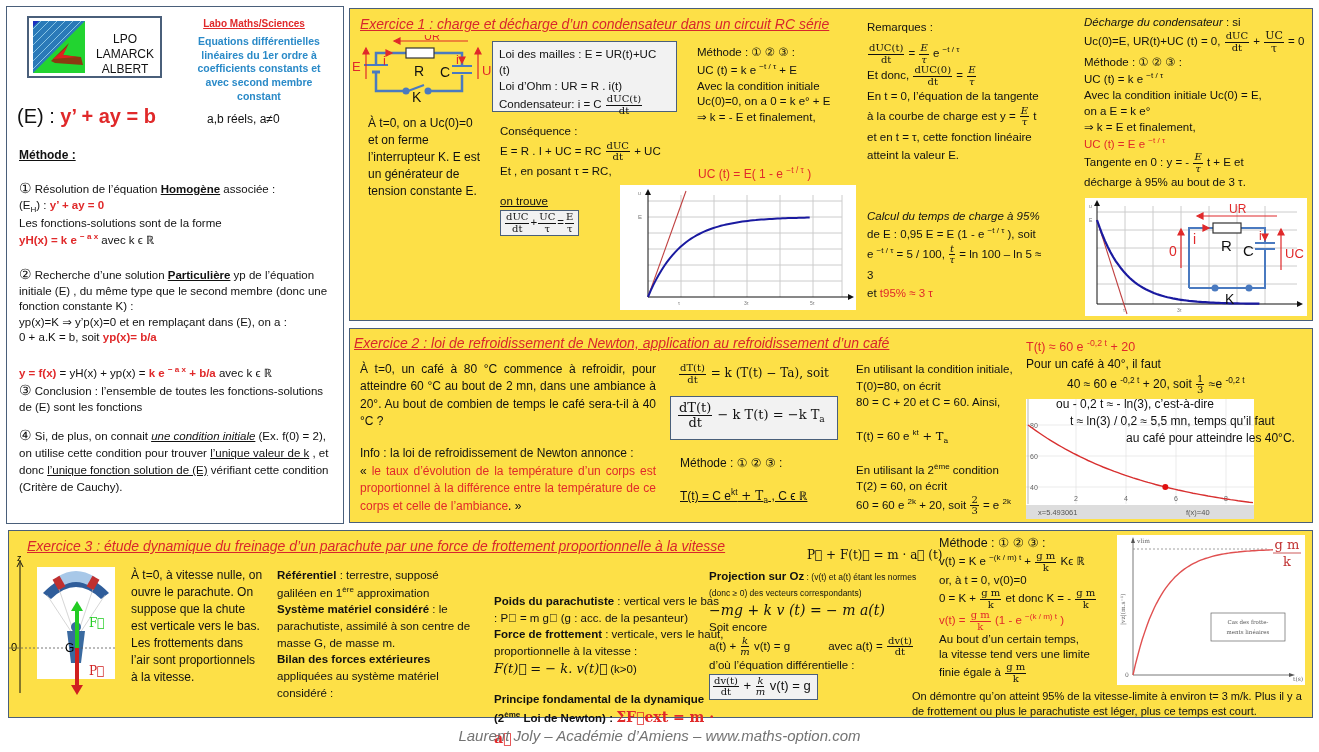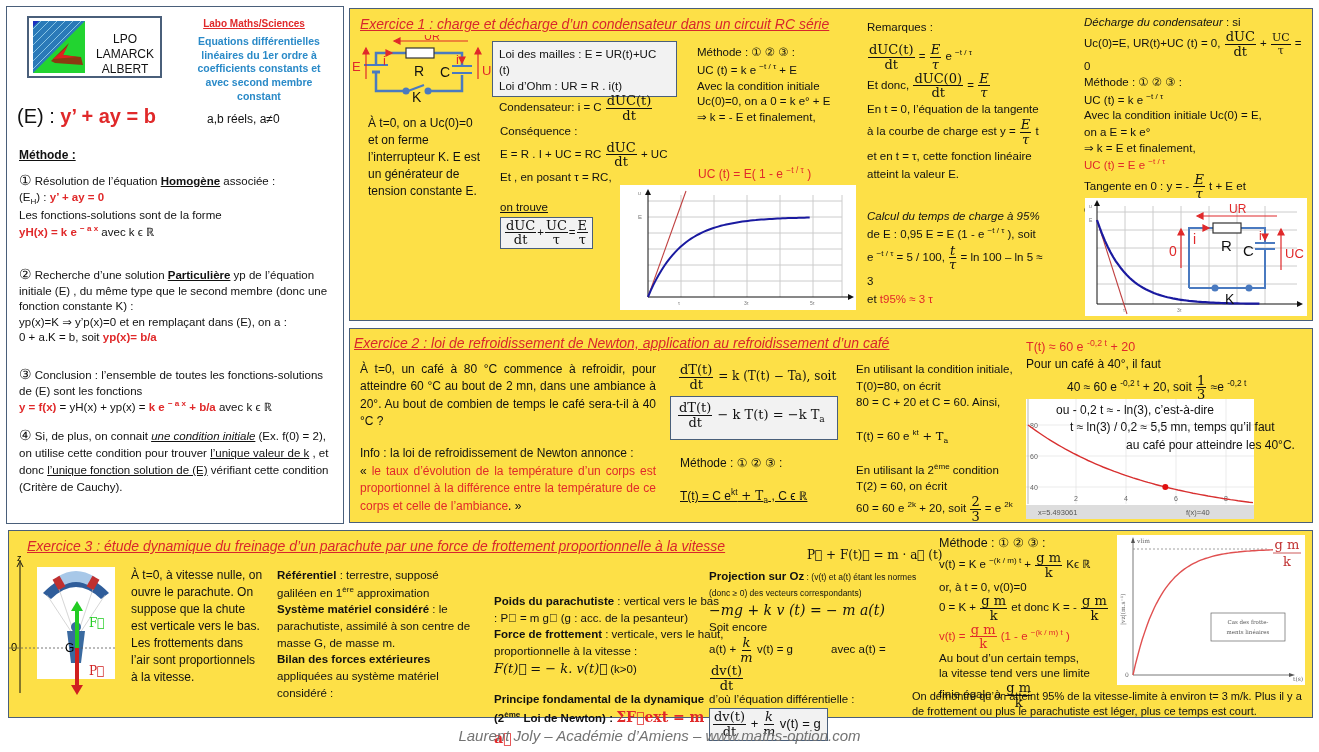--- a/index.html
+++ b/index.html
@@ -10,21 +10,21 @@
   .abs { position: absolute; }
   .red { color: #e0292a; }
   .redb { color: #e0292a; font-weight: bold; }
   .b { font-weight: bold; }
   .u { text-decoration: underline; }
   .i { font-style: italic; }
   .title-ex { font-style: italic; color: #d8262c; text-decoration: underline; font-size: 14px; white-space: nowrap; }
   .serif { font-family: "DejaVu Serif", serif; }
   sub, sup { font-size: 0.7em; }
   .box { border: 1.5px solid #4a5f7a; }
-  .frac { display: inline-flex; flex-direction: column; align-items: center; vertical-align: middle; font-family: "DejaVu Serif", serif; font-size: 13px; line-height: 1.05; margin: 0 1px; }
+  .frac { display: inline-flex; flex-direction: column; align-items: center; vertical-align: middle; font-family: "DejaVu Serif", serif; font-size: 10px; line-height: 1.05; margin: 0 1px; }
   .frac .n { border-bottom: 1px solid #111; padding: 0 1px; }
   .frac.big { font-size: 13px; }
   .just { text-align: justify; }
   .footer { position: absolute; left: 0; width: 1319px; top: 726px; text-align: center; font-style: italic; font-size: 15px; color: #737373; }
   svg text { font-family: "Liberation Sans", sans-serif; }
 </style>
 </head>
 <body>
 
 <div class="panel white" style="left:6px;top:6px;width:338px;height:518px;">
@@ -51,45 +51,45 @@
   </div>
   <div class="abs" style="left:187px;top:10px;width:120px;text-align:center;color:#e0292a;font-weight:bold;text-decoration:underline;font-size:10px;">Labo Maths/Sciences</div>
   <div class="abs" style="left:182px;top:28px;width:140px;text-align:center;color:#2a8ac8;font-weight:bold;font-size:10.5px;line-height:1.3;">Equations différentielles linéaires du 1er ordre à coefficients constants et avec second membre constant</div>
   <div class="abs" style="left:10px;top:96px;font-size:20px;">
     <span>(E) :</span>
     <span class="redb">y’ + ay = b</span>
   </div>
   <div class="abs" style="left:200px;top:104px;font-size:12px;">a,b réels, a≠0</div>
   <div class="abs b u" style="left:12px;top:140px;font-size:12px;">Méthode :</div>
 
-  <div class="abs" style="left:12px;top:164px;width:320px;font-size:11.5px;">
+  <div class="abs" style="left:12px;top:172px;width:320px;font-size:11.5px;">
     <div>
       <span style="font-size:14px;">①</span>
       <span>Résolution de l’équation </span><span class="b u">Homogène</span><span> associée :</span>
     </div>
     <div><span>(E</span><sub>H</sub><span>) :</span> <span class="redb">y’ + ay = 0</span></div>
     <div>Les fonctions-solutions sont de la forme</div>
     <div><span class="redb">yH(x) = k e </span><sup class="redb">− a x</sup><span> avec k ϵ ℝ</span></div>
   </div>
 
   <div class="abs" style="left:12px;top:258px;width:320px;font-size:11.5px;">
     <div>
       <span style="font-size:14px;">②</span>
       <span>Recherche d’une solution </span><span class="b u">Particulière</span><span> yp de l’équation initiale (E) , du même type que le second membre (donc une fonction constante K) :</span>
     </div>
     <div>yp(x)=K ⇒ y’p(x)=0 et en remplaçant dans (E), on a :</div>
     <div><span>0 + a.K = b, soit </span><span class="redb">yp(x)= b/a</span></div>
   </div>
 
   <div class="abs" style="left:12px;top:358px;width:320px;font-size:11.5px;">
+    <div><span class="redb">y = f(x)</span><span> = yH(x)  + yp(x) = </span><span class="redb">k e </span><sup class="redb">− a x</sup><span class="redb"> + b/a</span><span>  avec k ϵ ℝ</span></div>
     <div>
       <span style="font-size:14px;">③</span>
       <span>Conclusion : l’ensemble de toutes les fonctions-solutions de (E) sont les fonctions</span>
     </div>
-    <div><span class="redb">y = f(x)</span><span> = yH(x)  + yp(x) = </span><span class="redb">k e </span><sup class="redb">− a x</sup><span class="redb"> + b/a</span><span>  avec k ϵ ℝ</span></div>
   </div>
 
   <div class="abs" style="left:12px;top:418px;width:320px;font-size:11.5px;line-height:1.45;">
     <span style="font-size:14px;">④</span>
     <span>Si, de plus, on connait </span><span class="i u">une condition initiale</span><span> (Ex. f(0) = 2), on utilise cette condition pour trouver </span><span class="u">l’unique valeur de k</span><span> , et donc </span><span class="u">l’unique fonction solution de (E)</span><span> vérifiant cette condition (Critère de Cauchy).</span>
   </div>
 </div>
 
 <div class="panel" style="left:349px;top:8px;width:964px;height:313px;">
   <div class="abs title-ex" style="left:10px;top:6px;">Exercice 1 : charge et décharge d’un condensateur dans un circuit RC série</div>
@@ -123,21 +123,21 @@
     <text x="2" y="36" fill="#e0292a" font-size="13">E</text>
     <text x="33" y="30" fill="#e0292a" font-size="13">i</text>
     <text x="106" y="29" fill="#e0292a" font-size="13">i</text>
     <text x="64" y="41" fill="#111" font-size="14">R</text>
     <text x="90" y="42" fill="#111" font-size="14">C</text>
     <text x="132" y="40" fill="#e0292a" font-size="13">UC</text>
     <text x="62" y="67" fill="#111" font-size="14">K</text>
   </svg>
   <div class="abs" style="left:18px;top:106px;width:118px;font-size:12px;line-height:1.42;">À t=0, on a Uc(0)=0 et on ferme l’interrupteur K. E est un générateur de tension constante E.</div>
 
-  <div class="abs box" style="left:142px;top:32px;width:185px;height:56px;background:#f2f2f2;padding:4px 6px;font-size:11.5px;line-height:1.4;">
+  <div class="abs box" style="left:142px;top:32px;width:185px;height:71px;background:#f2f2f2;padding:4px 6px;font-size:11.5px;line-height:1.4;">
     <div>Loi des mailles : E = UR(t)+UC (t)</div>
     <div>Loi d’Ohm : UR = R . i(t)</div>
     <div><span>Condensateur: i = C </span><span class="frac">
           <span class="n">dUC(t)</span>
           <span>dt</span>
         </span></div>
   </div>
 
   <div class="abs" style="left:150px;top:114px;width:175px;font-size:11.5px;line-height:1.55;">
     <div>Conséquence :</div>

